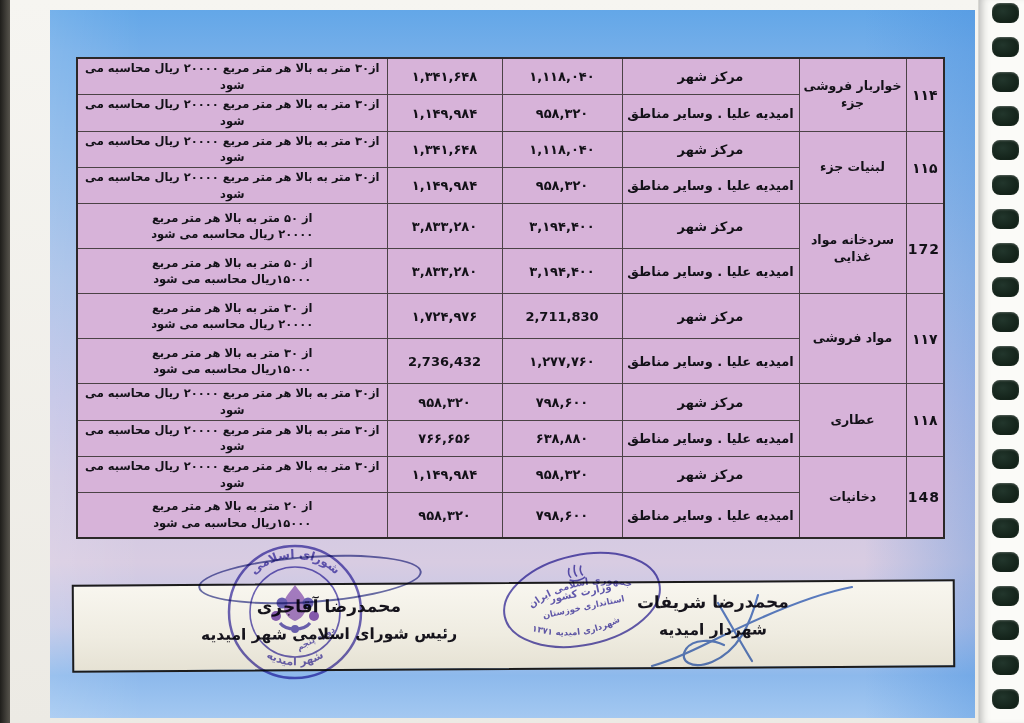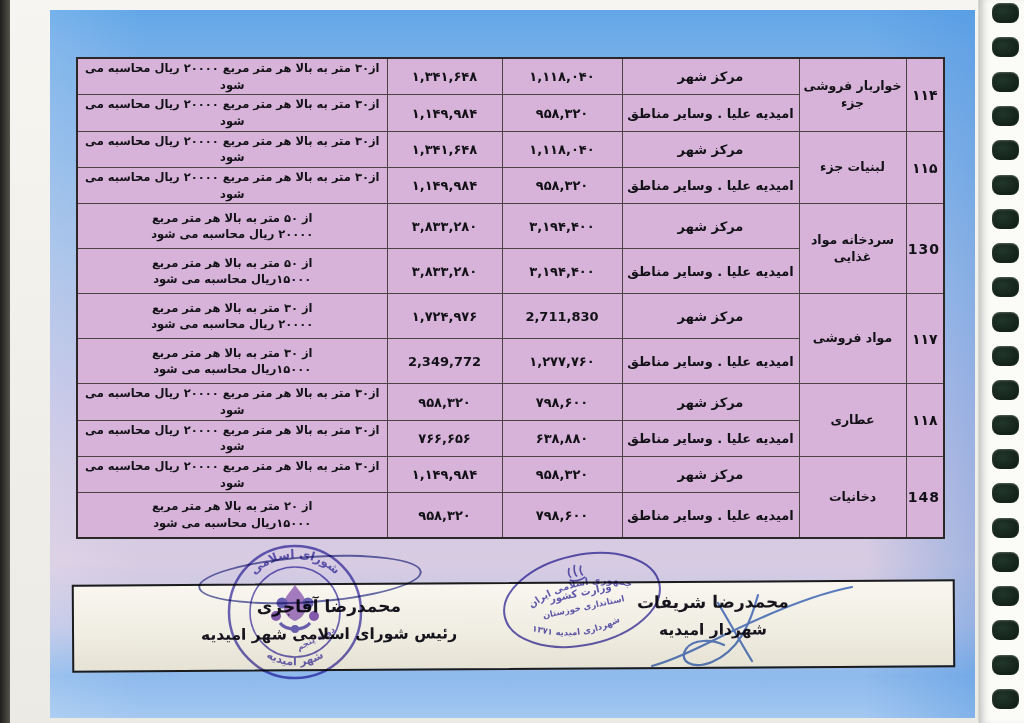--- a/index.html
+++ b/index.html
@@ -108,21 +108,21 @@
             <td class="c-val">۱,۳۴۱,۶۴۸</td>
             <td class="c-desc">از۳۰ متر به بالا هر متر مربع ۲۰۰۰۰ ریال محاسبه می شود</td>
           </tr>
           <tr style="height: 35px;">
             <td class="c-region">امیدیه علیا . وسایر مناطق</td>
             <td class="c-val">۹۵۸,۳۲۰</td>
             <td class="c-val">۱,۱۴۹,۹۸۴</td>
             <td class="c-desc">از۳۰ متر به بالا هر متر مربع ۲۰۰۰۰ ریال محاسبه می شود</td>
           </tr>
           <tr style="height: 45px;">
-            <th class="c-no" rowspan="2">130</th>
+            <th class="c-no" rowspan="2">172</th>
             <td class="c-cat" rowspan="2">سردخانه مواد
 غذایی</td>
             <td class="c-region">مرکز شهر</td>
             <td class="c-val">۳,۱۹۴,۴۰۰</td>
             <td class="c-val">۳,۸۳۳,۲۸۰</td>
             <td class="c-desc">از ۵۰ متر به بالا هر متر مربع
 ۲۰۰۰۰ ریال محاسبه می شود</td>
           </tr>
           <tr style="height: 45px;">
             <td class="c-region">امیدیه علیا . وسایر مناطق</td>
@@ -136,21 +136,21 @@
             <td class="c-cat" rowspan="2">مواد فروشی</td>
             <td class="c-region">مرکز شهر</td>
             <td class="c-val">2,711,830</td>
             <td class="c-val">۱,۷۲۴,۹۷۶</td>
             <td class="c-desc">از ۳۰ متر به بالا هر متر مربع
 ۲۰۰۰۰ ریال محاسبه می شود</td>
           </tr>
           <tr style="height: 45px;">
             <td class="c-region">امیدیه علیا . وسایر مناطق</td>
             <td class="c-val">۱,۲۷۷,۷۶۰</td>
-            <td class="c-val">2,349,772</td>
+            <td class="c-val">2,736,432</td>
             <td class="c-desc">از ۳۰ متر به بالا هر متر مربع
 ۱۵۰۰۰ریال محاسبه می شود</td>
           </tr>
           <tr style="height: 35px;">
             <th class="c-no" rowspan="2">۱۱۸</th>
             <td class="c-cat" rowspan="2">عطاری</td>
             <td class="c-region">مرکز شهر</td>
             <td class="c-val">۷۹۸,۶۰۰</td>
             <td class="c-val">۹۵۸,۳۲۰</td>
             <td class="c-desc">از۳۰ متر به بالا هر متر مربع ۲۰۰۰۰ ریال محاسبه می شود</td>

